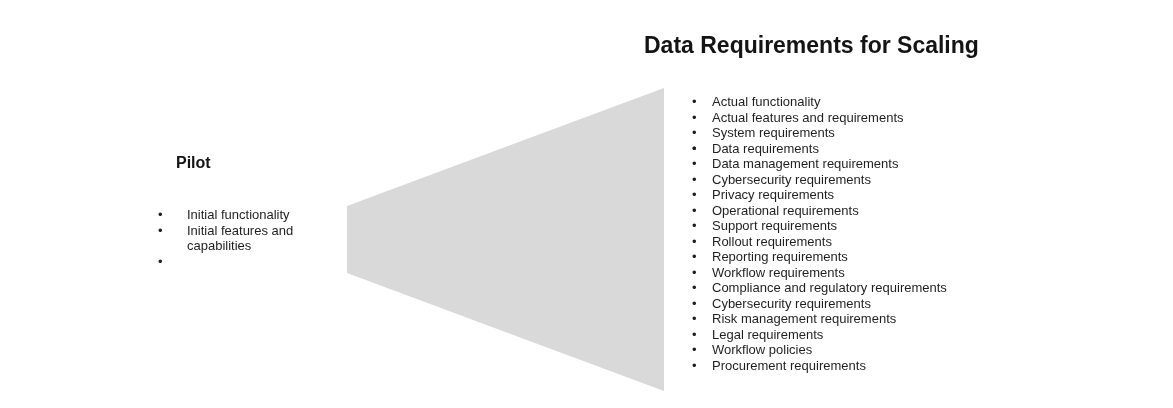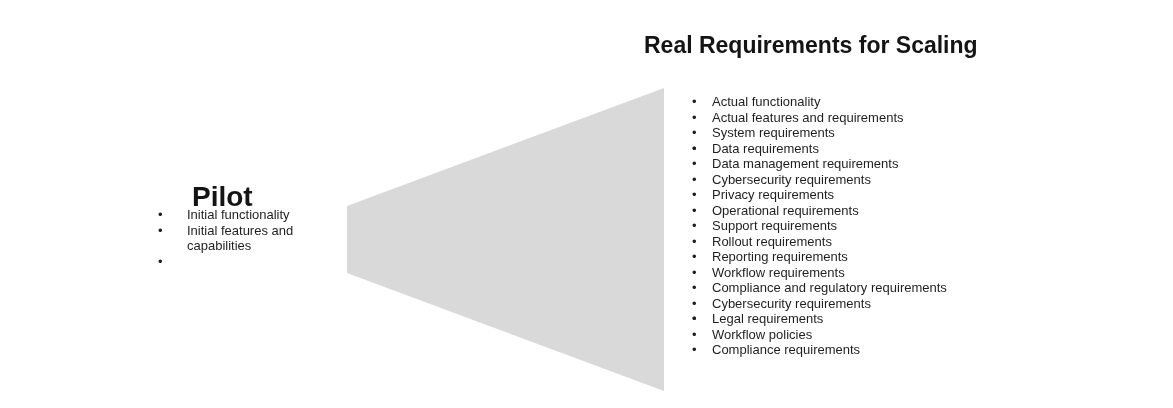--- a/index.html
+++ b/index.html
@@ -18,25 +18,24 @@
   }
 
   
   .heading {
     position: absolute;
     font-weight: bold;
     color: #141414;
     white-space: nowrap;
   }
   .pilot-title {
-    left: 192px;
+    left: 176px;
     top: 150px;
-    font-size: 28px;
+    font-size: 16px;
     line-height: 26px;
-    margin-top: 34px;
   }
   .scaling-title {
     left: 644px;
     top: 32px;
     font-size: 23px;
     line-height: 26px;
   }
 
   
   .funnel-svg {
@@ -105,21 +104,21 @@
     </li>
     <li>
       <span class="bullet-dot">•</span>
       <span>Initial features and capabilities</span>
     </li>
     <li>
       <span class="bullet-dot">•</span>
     </li>
   </ul>
 
-  <div class="heading scaling-title">Real Requirements for Scaling</div>
+  <div class="heading scaling-title">Data Requirements for Scaling</div>
 
   <ul class="bullet-list scaling-list">
     <li>
       <span class="bullet-dot">•</span>
       <span>Actual functionality</span>
     </li>
     <li>
       <span class="bullet-dot">•</span>
       <span>Actual features and requirements</span>
     </li>
@@ -169,28 +168,29 @@
     <li>
       <span class="bullet-dot">•</span>
       <span>Compliance and regulatory requirements</span>
     </li>
     <li>
       <span class="bullet-dot">•</span>
       <span>Cybersecurity requirements</span>
     </li>
     <li>
       <span class="bullet-dot">•</span>
+      <span>Risk management requirements</span>
     </li>
     <li>
       <span class="bullet-dot">•</span>
       <span>Legal requirements</span>
     </li>
     <li>
       <span class="bullet-dot">•</span>
       <span>Workflow policies</span>
     </li>
     <li>
       <span class="bullet-dot">•</span>
-      <span>Compliance requirements</span>
+      <span>Procurement requirements</span>
     </li>
   </ul>
 
 </div>
 
 </body></html>

